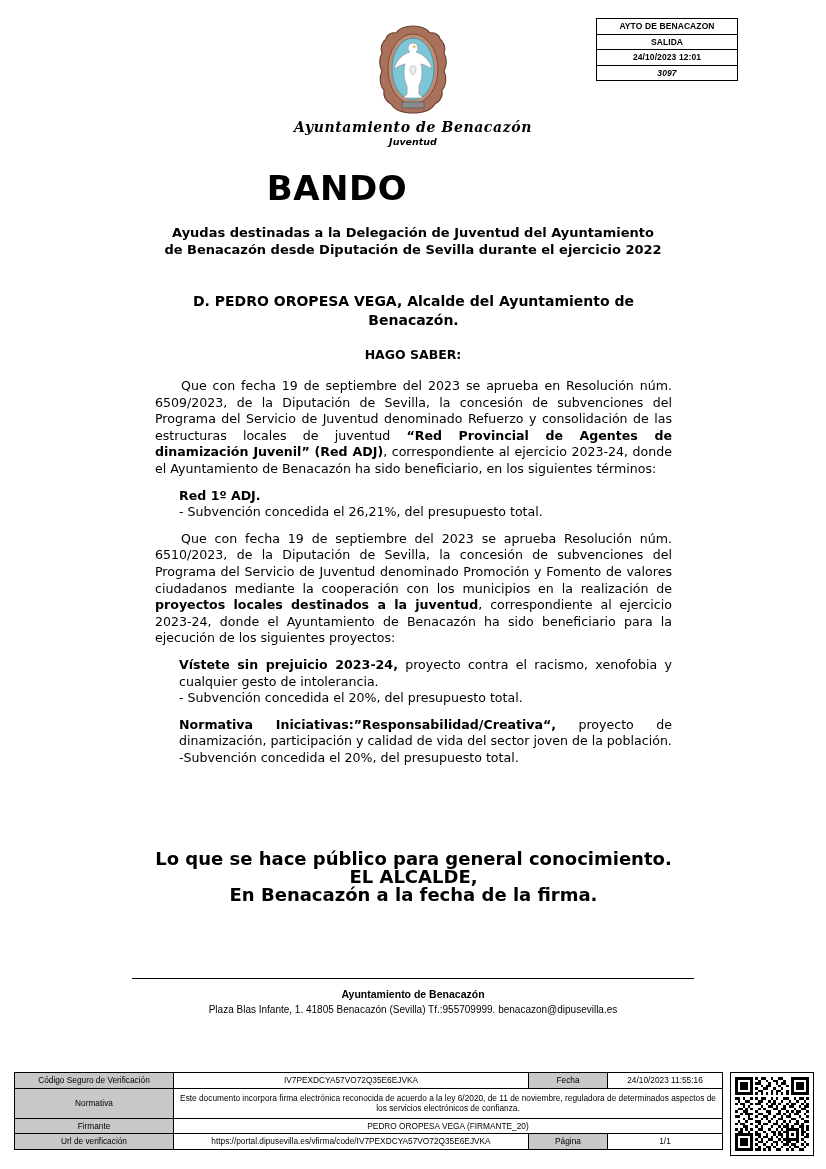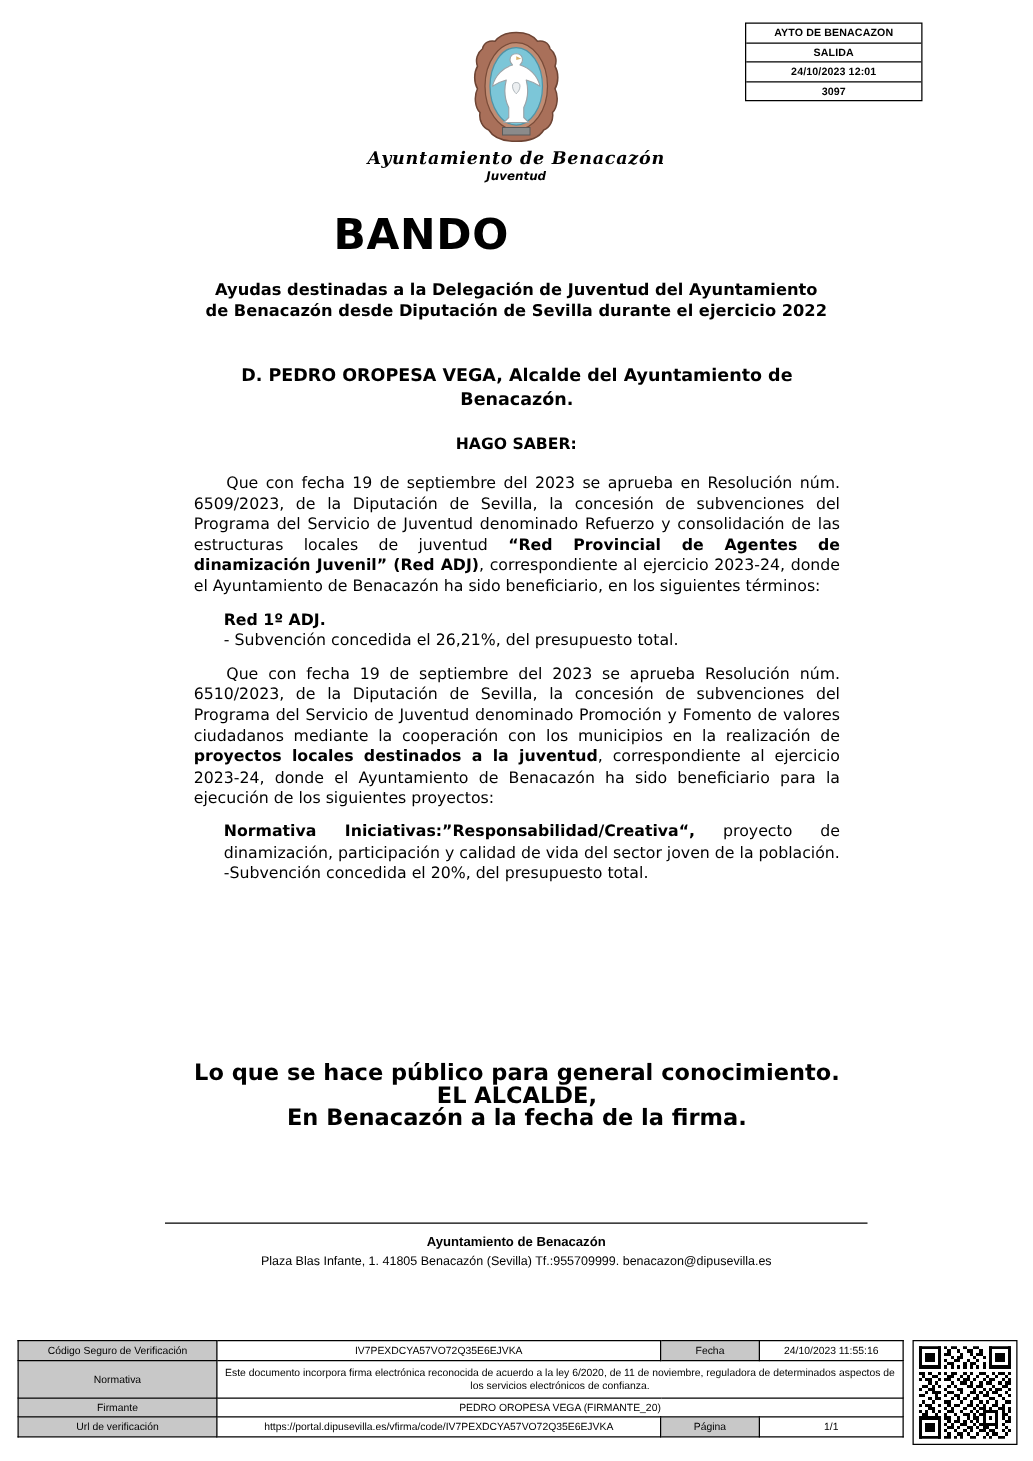--- a/index.html
+++ b/index.html
@@ -29,21 +29,21 @@
   .stamp-row {
     border-bottom: 1px solid #000;
     text-align: center;
     font-family: "Liberation Sans", sans-serif;
     font-size: 8.5px;
     font-weight: bold;
     line-height: 1;
     padding: 3px 2px 3px 2px;
     letter-spacing: 0.1px;
   }
-  .stamp-row:last-child { border-bottom: none; }
+  .stamp-row:last-child { border-bottom: none; font-style: italic; }
 
   
   .crest-wrap {
     position: absolute;
     left: 0;
     top: 24px;
     width: 826px;
     text-align: center;
   }
   .crest {
@@ -298,20 +298,24 @@
 
   <p class="para indent"><span>Que con fecha 19 de septiembre del 2023 se aprueba en Resolución núm. 6509/2023, de la Diputación de Sevilla,  la concesión de subvenciones del Programa del Servicio de Juventud denominado Refuerzo y consolidación de las estructuras locales de juventud </span><b>“Red Provincial de Agentes de dinamización Juvenil” (Red ADJ)</b><span>, correspondiente al ejercicio 2023-24, donde el Ayuntamiento de Benacazón ha sido beneficiario, en los siguientes términos:</span></p>
 
   <div class="sub-block">
     <span class="line head">Red 1º ADJ.</span>
     <span class="line">- Subvención concedida el 26,21%, del presupuesto total.</span>
   </div>
 
   <p class="para indent"><span>Que con fecha 19 de septiembre del 2023 se aprueba Resolución núm. 6510/2023, de la Diputación de Sevilla, la concesión de subvenciones del Programa del Servicio de Juventud denominado Promoción y Fomento de valores ciudadanos mediante la cooperación con los municipios en la realización de </span><b>proyectos locales destinados a la juventud</b><span>, correspondiente al ejercicio 2023-24, donde el Ayuntamiento de Benacazón ha sido beneficiario para la ejecución de los siguientes proyectos:</span></p>
 
+  <div class="sub-block">
+    <b>Vístete sin prejuicio 2023-24,</b><span> proyecto contra el racismo, xenofobia y cualquier gesto de intolerancia.</span>
+    <span class="line">- Subvención concedida el 20%, del presupuesto total.</span>
+  </div>
 
   <div class="sub-block">
     <b>Normativa  Iniciativas:”Responsabilidad/Creativa“,</b><span> proyecto de dinamización, participación y calidad de vida del sector joven     de  la población.</span>
     <span class="line">-Subvención concedida el 20%, del presupuesto total.</span>
   </div>
 
 </div>
 
 <div class="closing">
   <div>Lo que se hace público para general conocimiento.</div>

